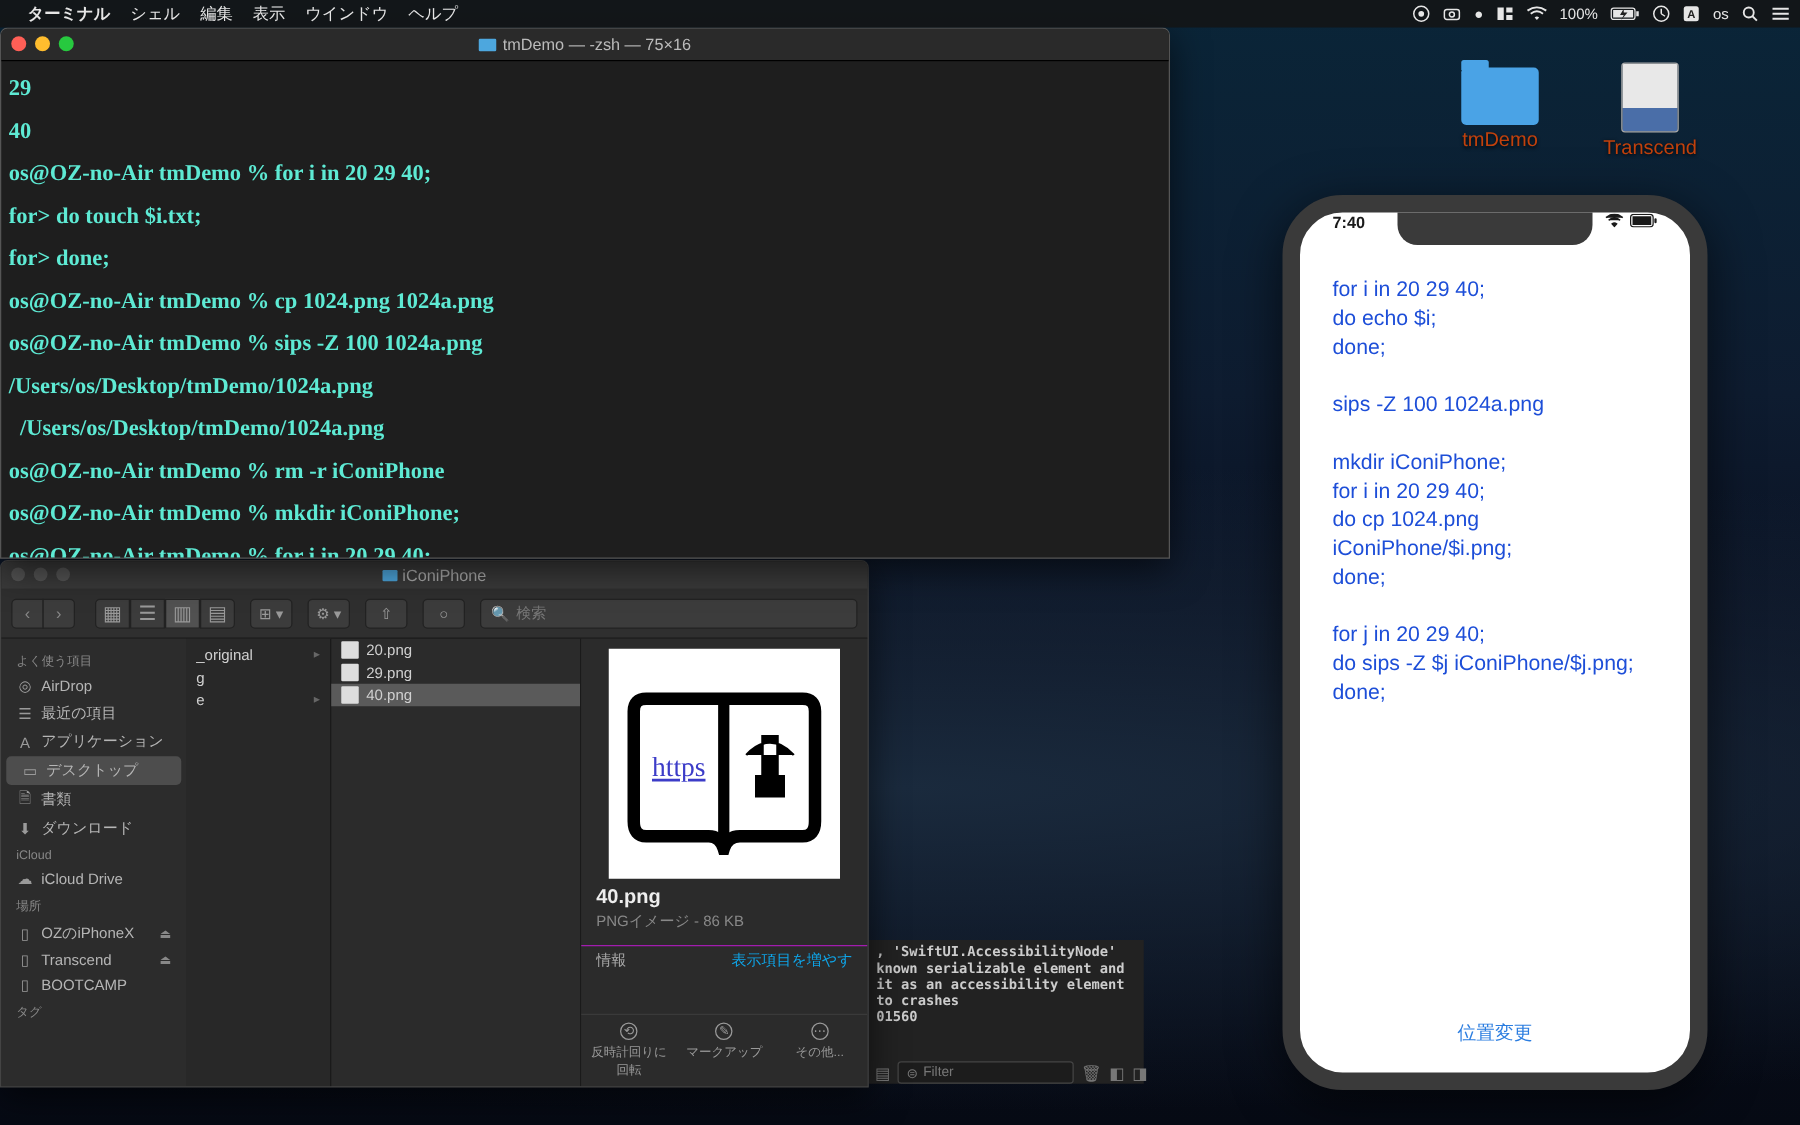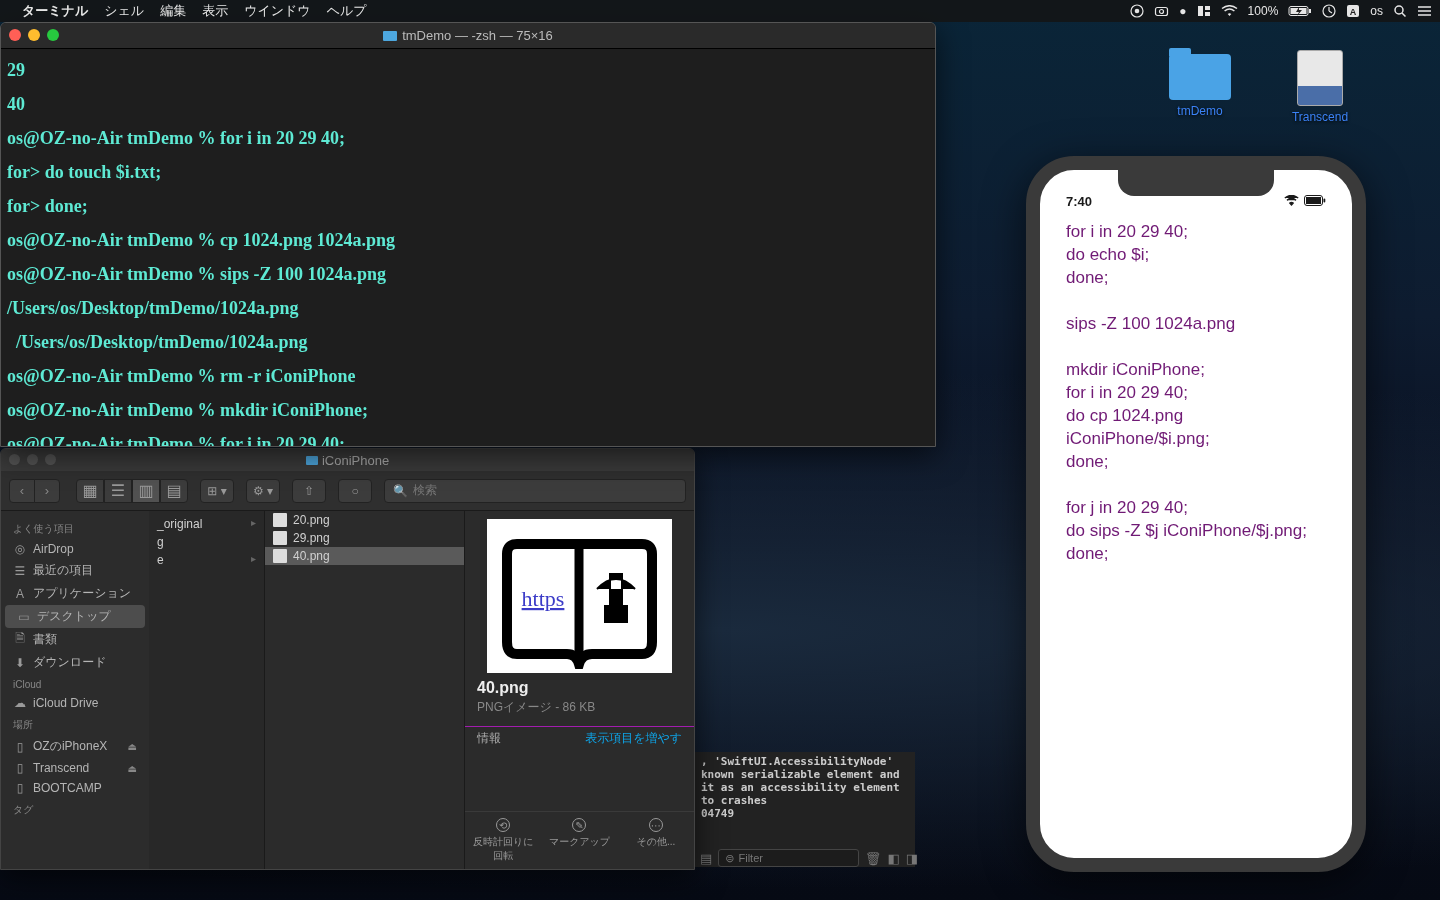--- a/index.html
+++ b/index.html
@@ -51,49 +51,49 @@
 .finder .sb-ico { width:14px; height:14px; display:inline-flex; align-items:center; justify-content:center; color:#9a9a9a; font-size:12px; }
 .finder .eject { margin-left:auto; font-size:10px; color:#888; }
 .finder .col1 { width:116px; background:#282828; border-right:1px solid #1a1a1a; font-size:12px; color:#d0d0d0; padding:4px 0; }
 .finder .col1 .row { padding:2px 8px; display:flex; align-items:flex-start; gap:4px; }
 .finder .col1 .chev { margin-left:auto; color:#666; font-size:10px; }
 .finder .col2 { width:200px; border-right:1px solid #1a1a1a; font-size:12px; color:#d0d0d0; }
 .finder .col2 .row { padding:2px 8px; display:flex; align-items:center; gap:6px; }
 .finder .col2 .row.sel { background:#5a5a5a; }
 .finder .col2 .pico { width:14px;height:14px;background:#ddd;border-radius:1px;display:inline-block; }
 .finder .preview { flex:1; background:#2b2b2b; display:flex; flex-direction:column; }
-.finder .pv-img { margin:8px auto 6px; width:185px; height:154px; background:#fff; display:flex; align-items:center; justify-content:center; }
+.finder .pv-img { margin:8px auto 6px; width:185px; height:184px; background:#fff; display:flex; align-items:center; justify-content:center; }
 .finder .pv-name { color:#eee; font-size:16px; font-weight:600; padding:0 12px; }
 .finder .pv-sub { color:#888; font-size:12px; padding:2px 12px 10px; }
 .finder .pv-row { display:flex; justify-content:space-between; padding:3px 12px; font-size:12px; color:#aaa; border-top:1px solid #a21caf; }
 .finder .pv-row a { color:#0ea5e9; text-decoration:none; }
 .finder .pv-actions { margin-top:auto; display:flex; border-top:1px solid #3a3a3a; }
 .finder .pv-act { flex:1; text-align:center; padding:6px 0; font-size:10px; color:#999; }
 .finder .pv-act .circ { width:14px; height:14px; border:1.3px solid #999; border-radius:50%; margin:0 auto 3px; display:flex; align-items:center; justify-content:center; font-size:10px; }
 
 
 .xcode { position:absolute; top:752px; left:695px; width:220px; height:115px; background:#222; font-family:Menlo,monospace; font-size:11px; color:#ccc; padding:3px 6px; white-space:pre-wrap; z-index:35; font-weight:600; }
 .filterbar { position:absolute; top:848px; left:700px; width:218px; height:20px; display:flex; align-items:center; gap:6px; z-index:36; }
 .filterbar .fbox { flex:1; height:18px; background:#1c1c1c; border:1px solid #444; border-radius:3px; color:#777; font-size:11px; display:flex; align-items:center; padding:0 6px; gap:4px; }
 .filterbar .ico { color:#777; font-size:13px; }
 
 
-.dicon { position:absolute; width:80px; text-align:center; color:#3b82f6; font-size:12px; z-index:30; }
+.dicon { position:absolute; width:80px; text-align:center; color:#c2410c; font-size:16px; z-index:30; }
 .dicon .folder { width:62px; height:46px; background:#4aa3e6; margin:0 auto 4px; border-radius:4px; position:relative; }
 .dicon .folder::before { content:""; position:absolute; top:-6px; left:0; width:22px; height:8px; background:#4aa3e6; border-radius:2px 2px 0 0; }
 .dicon .drive { width:46px; height:56px; background:linear-gradient(#e8e8e8 65%,#4a6ea8 65%); border:1px solid #aaa; margin:0 auto 4px; border-radius:3px; }
 .dicon .shadow { text-shadow:0 1px 3px rgba(0,0,0,.9); }
 
 
 .phone { position:absolute; right:74px; top:156px; width:340px; height:716px; z-index:60; }
 .phone .frame { position:absolute; inset:0; border:14px solid #3a3a3a; border-radius:48px; background:#fff; box-shadow:0 10px 40px rgba(0,0,0,.6); }
 .phone .notch { position:absolute; top:0; left:50%; transform:translateX(-50%); width:156px; height:26px; background:#3a3a3a; border-radius:0 0 16px 16px; }
-.phone .statusbar { position:absolute; top:24px; left:26px; right:26px; display:flex; justify-content:space-between; font-size:13px; color:#1a1a1a; font-weight:600; }
+.phone .statusbar { position:absolute; top:0; left:26px; right:26px; display:flex; justify-content:space-between; font-size:13px; color:#1a1a1a; font-weight:600; }
 .phone .sbr { display:flex; align-items:center; gap:5px; }
-.phone .content { position:absolute; top:50px; left:26px; right:26px; bottom:48px; font-family:-apple-system,Helvetica,sans-serif; font-size:17px; color:#701a75; line-height:23px; white-space:pre-wrap; }
+.phone .content { position:absolute; top:50px; left:26px; right:26px; bottom:48px; font-family:-apple-system,Helvetica,sans-serif; font-size:17px; color:#1d4ed8; line-height:23px; white-space:pre-wrap; }
 .phone .bottom { position:absolute; bottom:22px; left:0; right:0; text-align:center; color:#2b7de0; font-size:15px; }
 .icon-mono { fill:#e6e6e6; }
 </style>
 </head>
 <body>
 
 <div class="wallpaper"></div>
 
 <div class="menubar">
   <span class="apple"></span>
@@ -335,21 +335,21 @@
         <div class="pv-act"><div class="circ">⋯</div><span>その他...</span></div>
       </div>
     </div>
   </div>
 </div>
 
 <div class="xcode"><span style="white-space:pre-wrap;">, 'SwiftUI.AccessibilityNode'
 known serializable element and
 it as an accessibility element
 to crashes
-04749</span></div>
+01560</span></div>
 <div class="filterbar">
   <span class="ico">▤</span>
   <div class="fbox">
       <span>⊜</span>
       <span>Filter</span>
     </div>
   <span class="ico">🗑</span>
   <span class="ico">◧</span>
   <span class="ico">◨</span>
 </div>
@@ -377,14 +377,15 @@
 sips -Z 100 1024a.png
 
 mkdir iConiPhone;
 for i in 20 29 40;
 do cp 1024.png iConiPhone/$i.png;
 done;
 
 for j in 20 29 40;
 do sips -Z $j iConiPhone/$j.png;
 done;</span></div>
+    <div class="bottom"><span>位置変更</span></div>
   </div>
 </div>
 
 </body></html>

